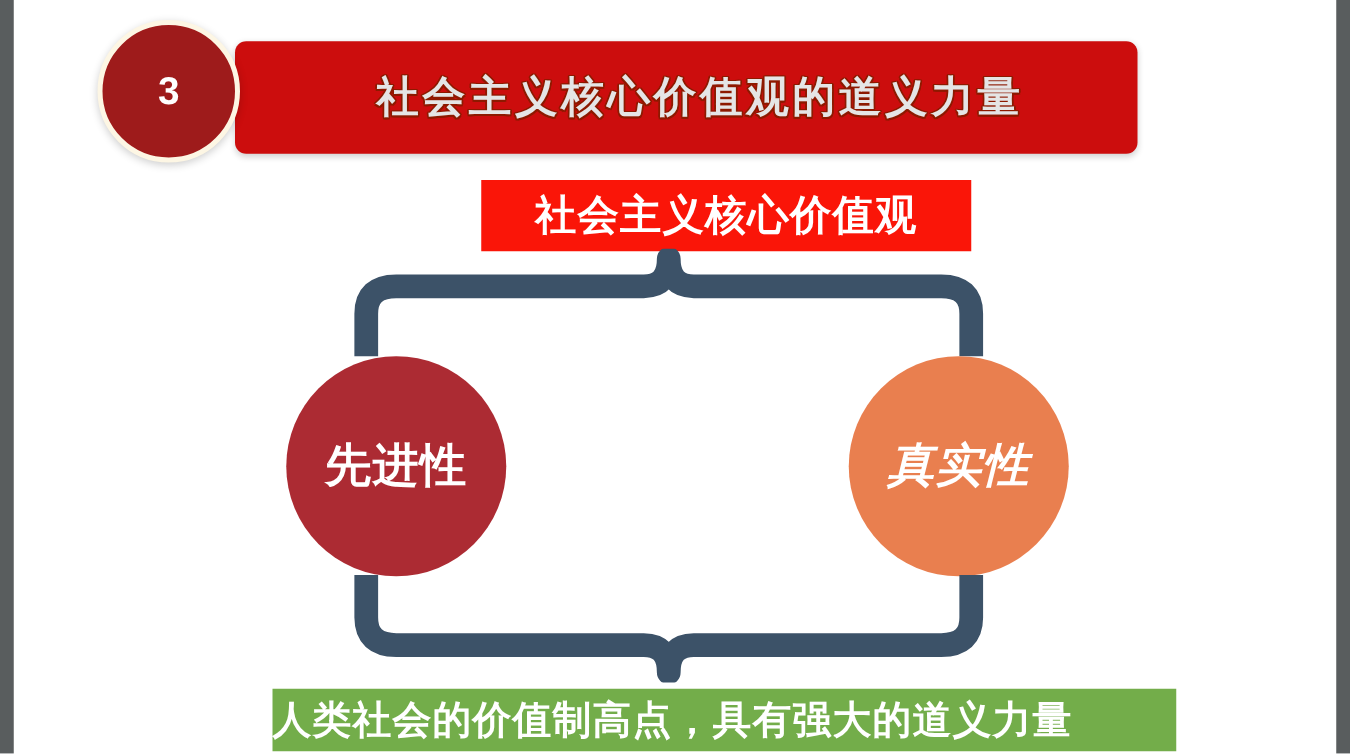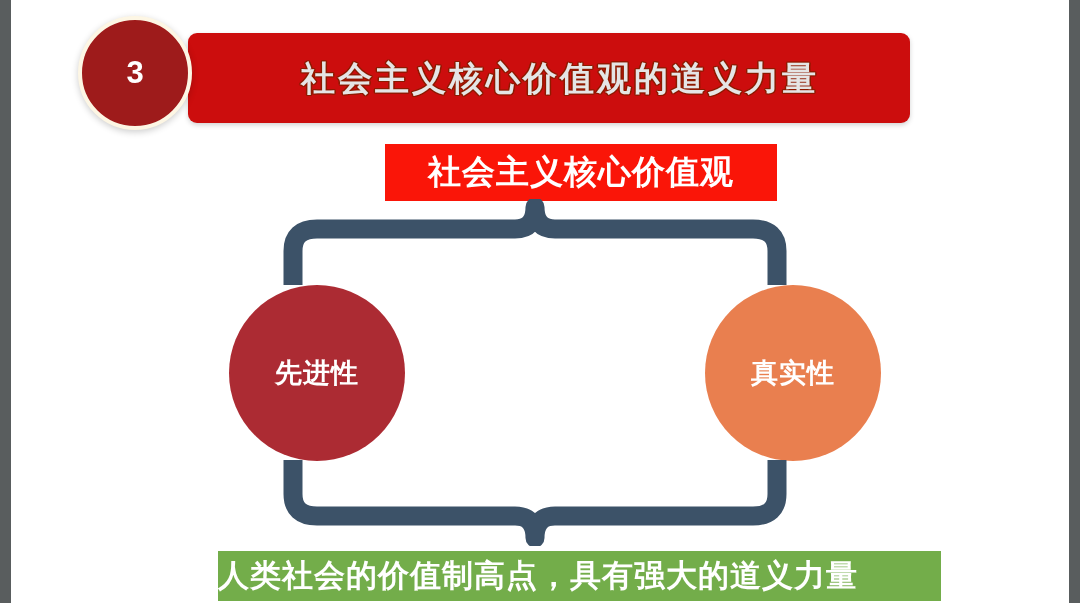--- a/index.html
+++ b/index.html
@@ -128,24 +128,24 @@
     width: 176px;
     height: 176px;
     border-radius: 50%;
     display: flex;
     align-items: center;
     justify-content: center;
     top: 285px;
   }
   #bubble-1 { left: 229px; background: #ac2b33; }
   #bubble-2 { left: 454px; background: #4fb3a7; }
-  #bubble-3 { left: 705px; background: #e97f4f; }
+  #bubble-3 { left: 679px; background: #e97f4f; font-style: italic; }
   .bubble-label {
     color: #ffffff;
-    font-size: 27px;
+    font-size: 37px;
     font-weight: bold;
     letter-spacing: 1px;
     white-space: nowrap;
   }
 
   
   #conclusion-banner {
     position: absolute;
     left: 218px;
     top: 551px;

